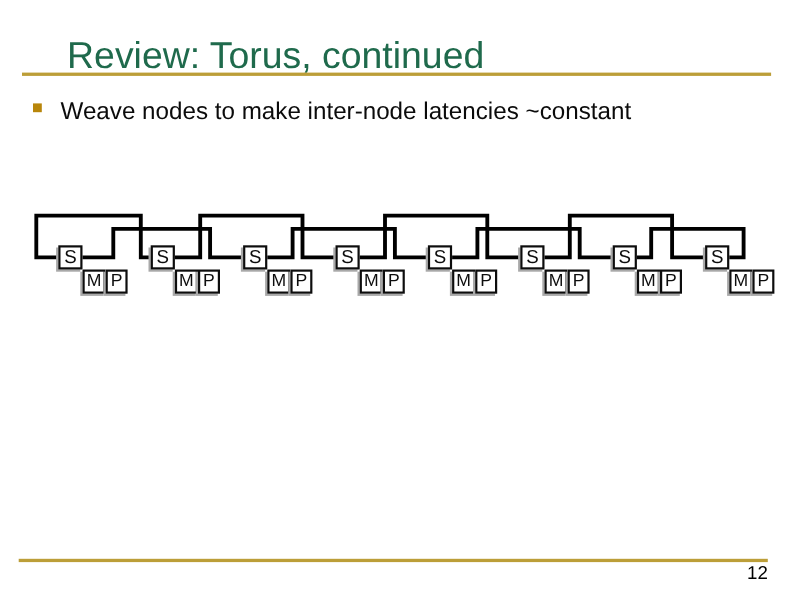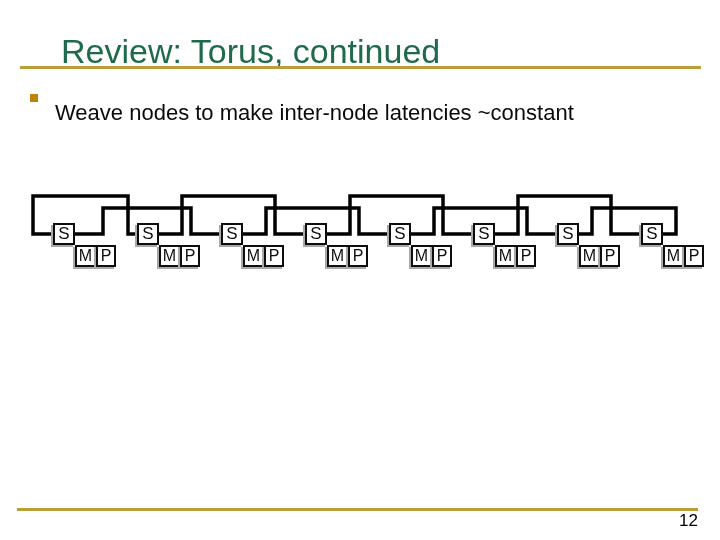--- a/index.html
+++ b/index.html
@@ -15,21 +15,21 @@
   .title-rule{
     position:absolute;left:20px;top:66px;width:681px;height:3px;
     background:var(--rule-gold,#BC9E38);
   }
   .bullet-row{position:absolute;left:30px;top:84px;width:660px;}
   .bullet-sq{
     position:absolute;left:0px;top:10px;width:8px;height:8px;
     background:var(--bullet-gold,#B8860B);
   }
   .bullet-text{
-    position:absolute;left:25px;top:16px;font-size:22px;color:#0b0b0b;white-space:nowrap;
+    position:absolute;left:25px;top:4px;font-size:22px;color:#0b0b0b;white-space:nowrap;
   }
   .links{position:absolute;left:0;top:0;z-index:1;}
   .links path{fill:none;stroke:var(--line-color,#000);stroke-width:3.5px;}
   #nodes{position:absolute;left:0;top:0;width:720px;height:540px;z-index:2;}
   .node{position:absolute;top:223px;width:63px;height:44px;}
   .nbox{
     position:absolute;box-sizing:border-box;background:#fff;
     border:2px solid #0d0d0d;box-shadow:-2px 2px 0 #a9a9a9;
     display:flex;align-items:center;justify-content:center;
     color:#0d0d0d;

